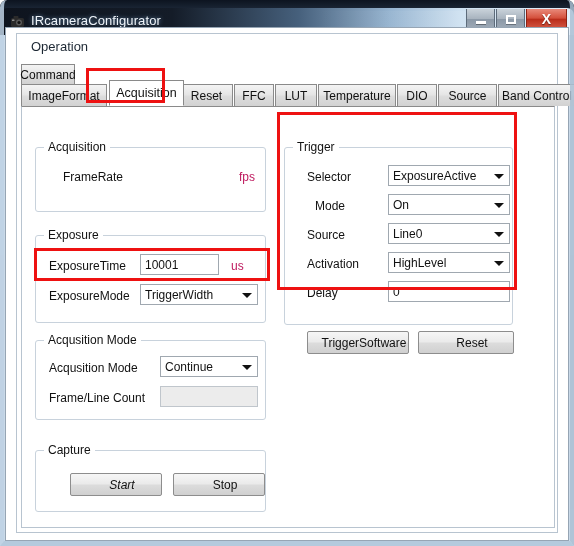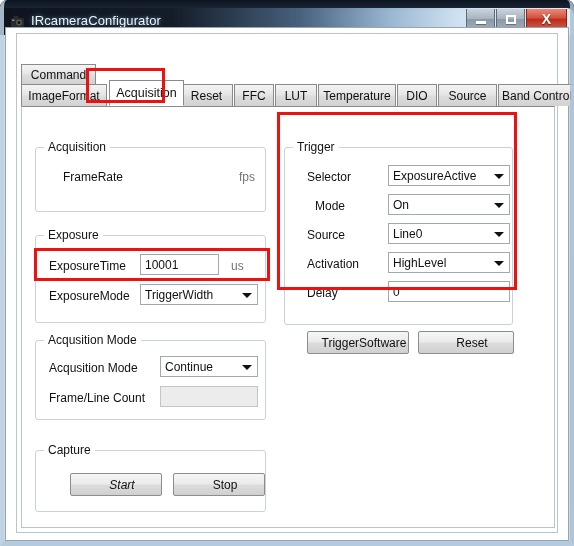--- a/index.html
+++ b/index.html
@@ -207,21 +207,21 @@
 
   .field-label {
     position: absolute;
     font-size: 12px;
     color: #111111;
     white-space: nowrap;
   }
   .unit-label {
     position: absolute;
     font-size: 12px;
-    color: #737373;
+    color: #be185d;
     white-space: nowrap;
   }
 
   
   .textbox {
     position: absolute;
     box-sizing: border-box;
     background: #ffffff;
     border: 1px solid #a0a8b0;
     font-size: 12px;
@@ -323,24 +323,27 @@
       <span class="capglyph" id="max-glyph"></span>
     </div>
     <div class="capbtn" id="btn-close">
       <span id="close-glyph">X</span>
     </div>
   </div>
 
   <div id="client">
     <div id="inner-panel">
 
+      <div id="menubar">
+        <div id="menu-operation">Operation</div>
+      </div>
 
       <div id="tabstrip">
 
-        <div class="tab row1" style="left:0px; width:75px;">Command</div>
+        <div class="tab row1" style="left:0px; width:54px;">Command</div>
 
         <div class="tab row2" style="left:0px; width:86px;">ImageFormat</div>
         <div class="tab row2 selected" style="left:88px; width:75px;">Acquisition</div>
         <div class="tab row2" style="left:159px; width:53px;">Reset</div>
         <div class="tab row2" style="left:213px; width:40px;">FFC</div>
         <div class="tab row2" style="left:254px; width:42px;">LUT</div>
         <div class="tab row2" style="left:297px; width:78px;">Temperature</div>
         <div class="tab row2" style="left:376px; width:40px;">DIO</div>
         <div class="tab row2" style="left:417px; width:59px;">Source</div>
         <div class="tab row2" style="left:477px; width:78px;">Band Control</div>

